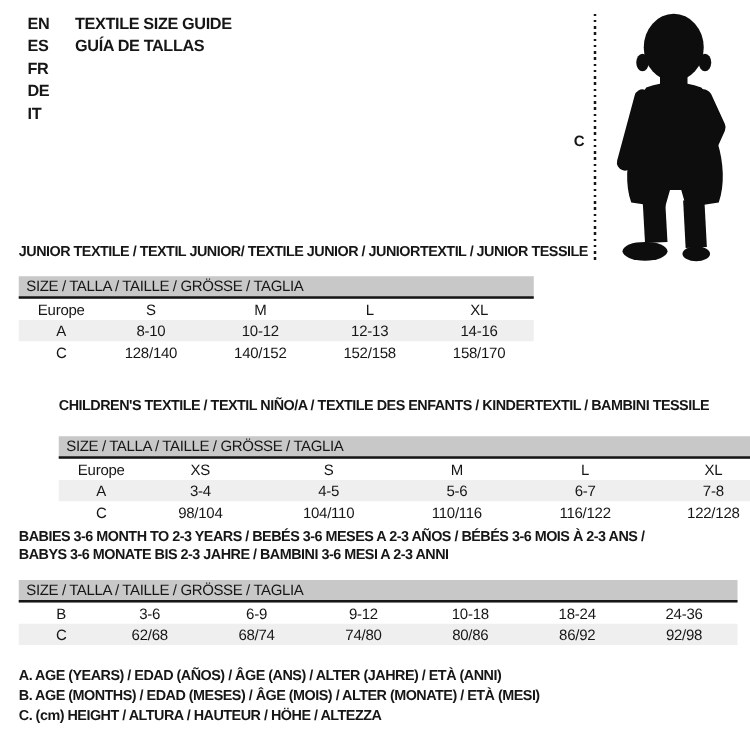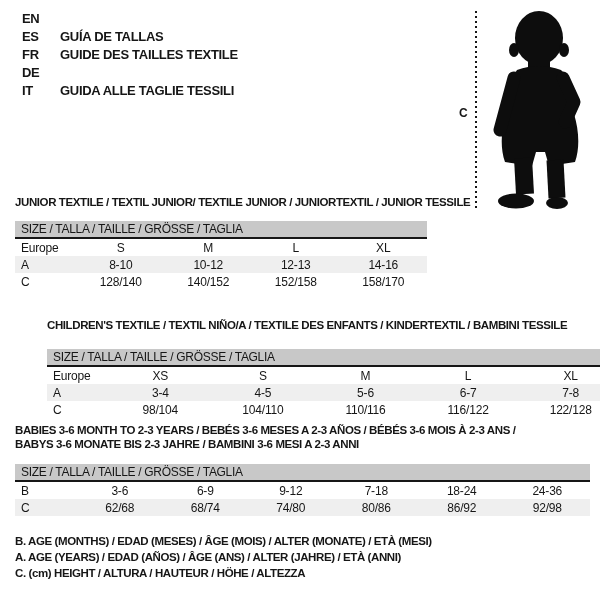--- a/index.html
+++ b/index.html
@@ -36,52 +36,51 @@
   .t3{left:15px;top:423px;width:575px;}
   .sec-title{font-size:11.5px;font-weight:700;line-height:14px;
     letter-spacing:-0.4px;white-space:nowrap;}
   .size-bar{height:18px;background:var(--bar);border-bottom:2px solid var(--ink);
     display:flex;align-items:center;padding-left:6px;box-sizing:border-box;
     font-size:12px;letter-spacing:-0.3px;text-align:center;}
   .t1 .size-bar{margin-top:12px;}
   .t2 .size-bar{margin-top:17px;}
   .t3 .size-bar{margin-top:13px;}
   .trow{display:flex;height:17px;align-items:center;font-size:12px;letter-spacing:-0.2px;}
-  .trow .rlabel{width:62px;flex:0 0 62px;padding-left:6px;box-sizing:border-box;}
+  .trow .rlabel{width:62px;flex:0 0 62px;padding-left:6px;box-sizing:border-box;text-align:center;}
   .trow .cell{flex:1;text-align:center;}
   .striped{background:var(--stripe);}
 
   
   .footnotes{position:absolute;left:15px;top:533px;}
   .footnote{font-size:11.5px;font-weight:700;line-height:16px;
     letter-spacing:-0.4px;white-space:nowrap;}
 </style>
 </head>
 <body>
 
 <div class="page">
 
   <div class="langs">
     <div class="lang-row">
       <span class="lang-code">EN</span>
+      <span class="lang-text">TEXTILE SIZE GUIDE</span>
     </div>
     <div class="lang-row">
       <span class="lang-code">ES</span>
       <span class="lang-text">GUÍA DE TALLAS</span>
     </div>
     <div class="lang-row">
       <span class="lang-code">FR</span>
-      <span class="lang-text">GUIDE DES TAILLES TEXTILE</span>
     </div>
     <div class="lang-row">
       <span class="lang-code">DE</span>
     </div>
     <div class="lang-row">
       <span class="lang-code">IT</span>
-      <span class="lang-text">GUIDA ALLE TAGLIE TESSILI</span>
     </div>
   </div>
 
   <div class="figure">
     <span class="height-marker">C</span>
     <div class="dotted-line"></div>
     <svg width="112" height="202" viewBox="0 0 112 202" aria-hidden="true">
       <g fill="#0d0d0d" stroke="none">
         <ellipse cx="56" cy="30" rx="24" ry="27"></ellipse>
         <ellipse cx="31" cy="42" rx="5" ry="7"></ellipse>
@@ -159,34 +158,34 @@
 
   <section class="size-table t3">
     <div class="sec-title">BABIES 3-6 MONTH TO 2-3 YEARS / BEBÉS 3-6 MESES A 2-3 AÑOS / BÉBÉS 3-6 MOIS À 2-3 ANS /</div>
     <div class="sec-title">BABYS 3-6 MONATE BIS 2-3 JAHRE / BAMBINI 3-6 MESI A 2-3 ANNI</div>
     <div class="size-bar">SIZE / TALLA / TAILLE / GRÖSSE / TAGLIA</div>
     <div class="trow">
       <span class="rlabel">B</span>
       <span class="cell">3-6</span>
       <span class="cell">6-9</span>
       <span class="cell">9-12</span>
-      <span class="cell">7-18</span>
+      <span class="cell">10-18</span>
       <span class="cell">18-24</span>
       <span class="cell">24-36</span>
     </div>
     <div class="trow striped">
       <span class="rlabel">C</span>
       <span class="cell">62/68</span>
       <span class="cell">68/74</span>
       <span class="cell">74/80</span>
       <span class="cell">80/86</span>
       <span class="cell">86/92</span>
       <span class="cell">92/98</span>
     </div>
   </section>
 
   <div class="footnotes">
+    <div class="footnote">A. AGE (YEARS) / EDAD (AÑOS) / ÂGE (ANS) / ALTER (JAHRE) / ETÀ (ANNI)</div>
     <div class="footnote">B. AGE (MONTHS) / EDAD (MESES) / ÂGE (MOIS) / ALTER (MONATE) / ETÀ (MESI)</div>
-    <div class="footnote">A. AGE (YEARS) / EDAD (AÑOS) / ÂGE (ANS) / ALTER (JAHRE) / ETÀ (ANNI)</div>
     <div class="footnote">C. (cm) HEIGHT / ALTURA / HAUTEUR / HÖHE / ALTEZZA</div>
   </div>
 
 </div>
 
 </body></html>

